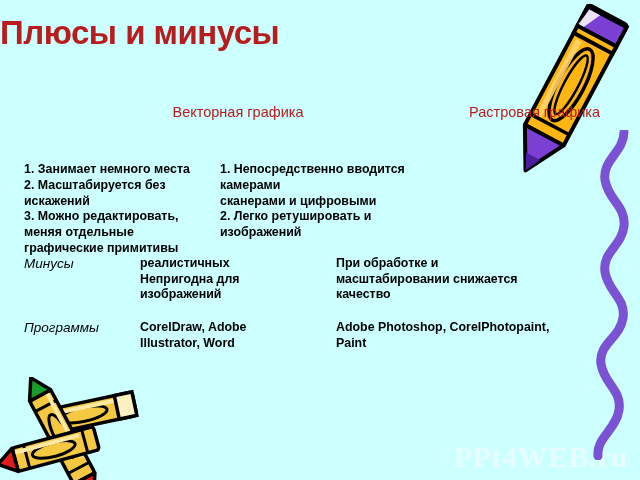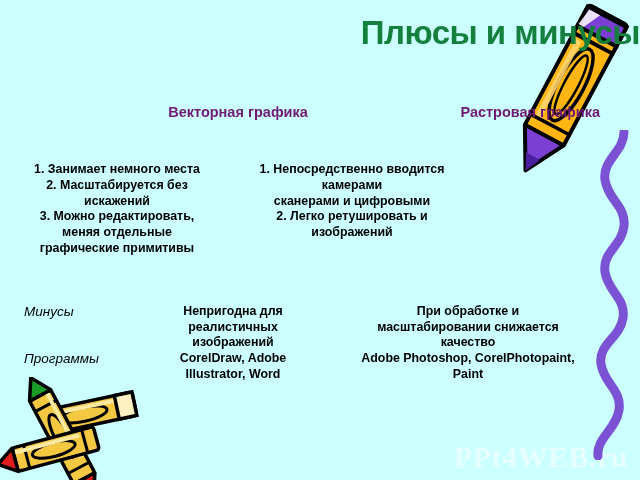--- a/index.html
+++ b/index.html
@@ -35,22 +35,22 @@
     user-select: none;
     z-index: 1;
   }
 
   
   .title {
     position: absolute;
     left: 0;
     right: 0;
     top: 14px;
-    text-align: right;
-    color: #15803d;
+    text-align: left;
+    color: #b91c1c;
     font-size: 33px;
     font-weight: bold;
     font-family: "Liberation Sans", sans-serif;
     letter-spacing: -0.5px;
     z-index: 4;
   }
 
   
   .table {
     position: absolute;
@@ -77,23 +77,23 @@
   }
   .col-b {
     width: 274px;
     flex: 0 0 274px;
     box-sizing: border-box;
     padding-right: 10px;
   }
 
   .header-row .col-a,
   .header-row .col-b {
-    color: #701a75;
+    color: #b91c1c;
     font-size: 14.5px;
-    font-weight: bold;
+    font-weight: normal;
     text-align: center;
     line-height: 1.2;
   }
   .header-row .col-a { padding-right: 0; }
   .header-row .col-b { text-align: right; padding-left: 16px; }
 
   .row-label {
     color: #000000;
     font-size: 13.5px;
     font-style: italic;
@@ -101,25 +101,25 @@
     line-height: 1.25;
     white-space: nowrap;
   }
 
   .cell-text {
     color: #000000;
     font-size: 12.4px;
     font-weight: bold;
     line-height: 1.26;
   }
-  .cell-text div { white-space: nowrap; text-align: center; }
+  .cell-text div { white-space: nowrap; }
 
   .row-plus  { margin-top: 41px; }
-  .row-minus { margin-top: 48px; }
-  .row-prog  { }
+  .row-minus { }
+  .row-prog  { margin-top: 17px; }
 
   
   .deco { position: absolute; z-index: 2; }
   .deco-crayon-top { right: -6px; top: -10px; }
   .deco-squiggle   { right: 0px;  top: 130px; }
   .deco-crayons-bottom { left: -4px; bottom: -6px; }
 </style>
 </head>
 <body>
 
@@ -229,22 +229,22 @@
         </div>
       </div>
     </div>
 
     <div class="trow row-minus">
       <div class="col-label">
         <div class="row-label">Минусы</div>
       </div>
       <div class="col-a">
         <div class="cell-text">
+          <div>реалистичных</div>
           <div>Непригодна для</div>
-          <div>реалистичных</div>
           <div>изображений</div>
         </div>
       </div>
       <div class="col-b">
         <div class="cell-text">
           <div>При обработке и</div>
           <div>масштабировании снижается</div>
           <div>качество</div>
         </div>
       </div>

